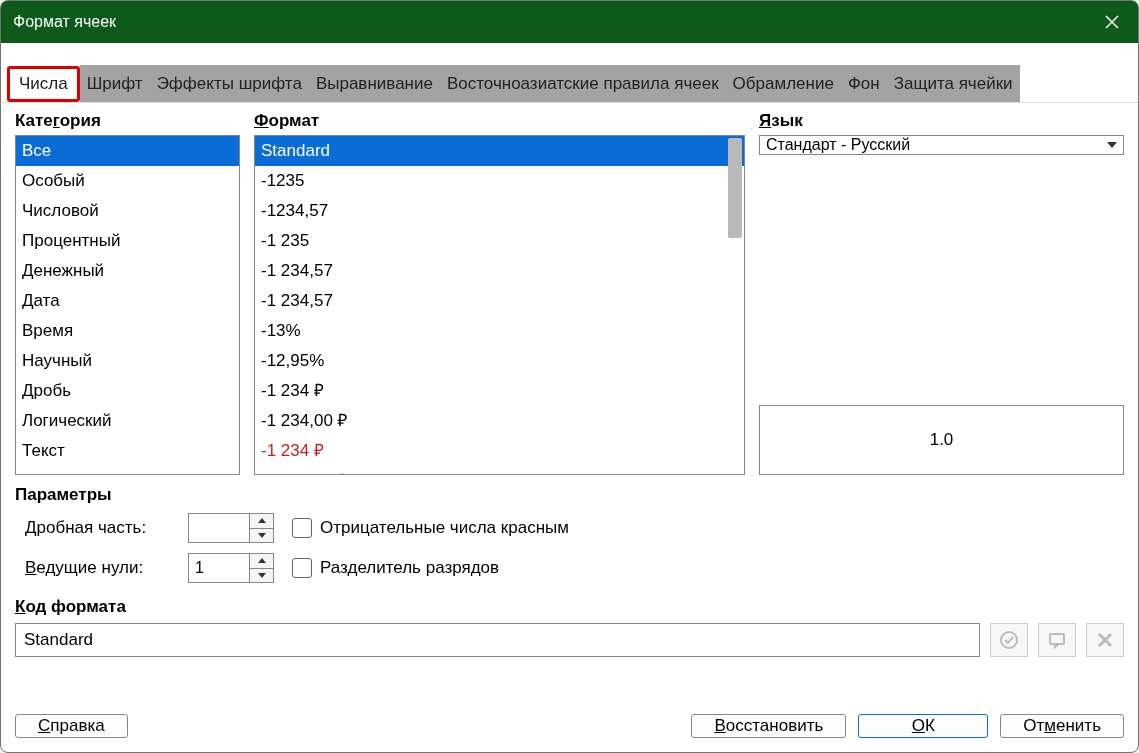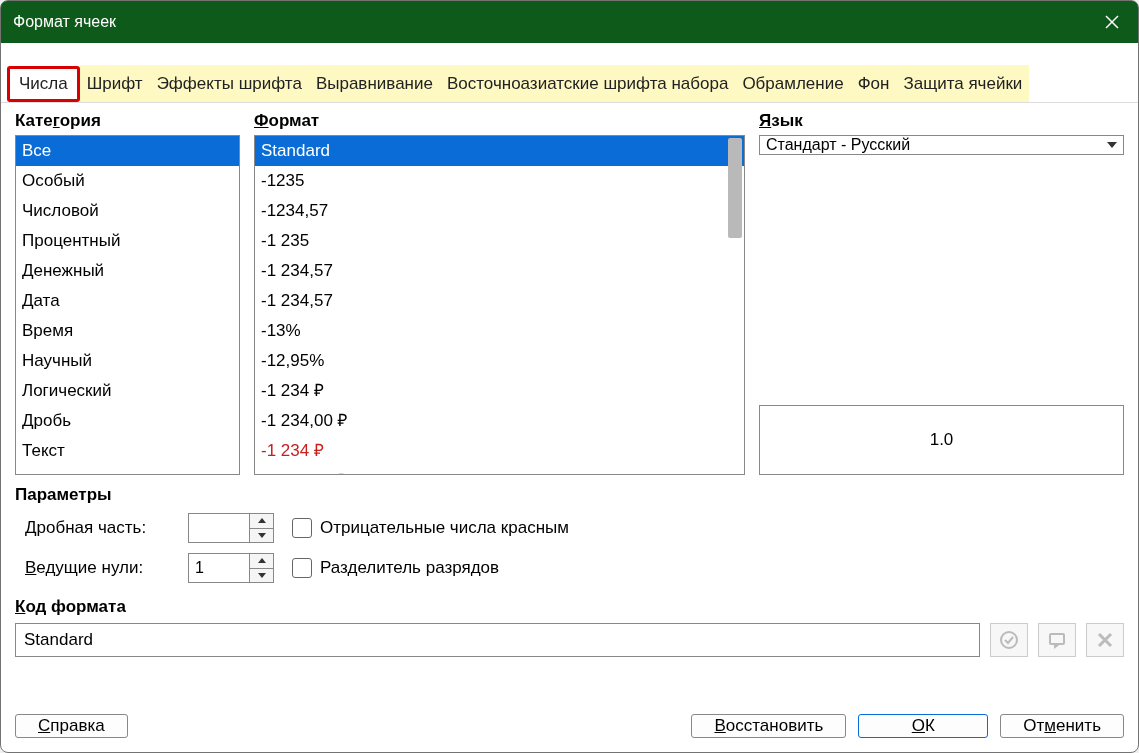--- a/index.html
+++ b/index.html
@@ -45,21 +45,21 @@
     align-items: flex-end;
     height: 60px;
   }
   .tab {
     padding: 8px 6px;
     color:#222;
     font-size:17px;
     cursor:pointer;
     border:1px solid transparent;
     border-bottom:none;
-    background:#fef9c3;
+    background:#a3a3a3;
   }
   .tab.active {
     border:3px solid #d80000;
     border-radius:3px;
     background:#fff;
     padding:5px 9px;
   }
   .body {
     flex:1;
     padding: 8px 14px 0 14px;
@@ -163,21 +163,21 @@
           <line x1="14" y1="2" x2="2" y2="14"></line>
         </svg>
     </div>
   </div>
 
   <div class="tabs" id="tabs">
       <div class="tab active">Числа</div>
       <div class="tab">Шрифт</div>
       <div class="tab">Эффекты шрифта</div>
       <div class="tab">Выравнивание</div>
-      <div class="tab">Восточноазиатские шрифта набора</div>
+      <div class="tab">Восточноазиатские правила ячеек</div>
       <div class="tab">Обрамление</div>
       <div class="tab">Фон</div>
       <div class="tab">Защита ячейки</div>
     </div>
 
   <div class="body">
 
     <div class="top-row">
 
       <div class="col col-category">
@@ -186,22 +186,22 @@
         </div>
         <div class="listbox cat" id="cat-list">
             <div class="list-item selected">Все</div>
             <div class="list-item">Особый</div>
             <div class="list-item">Числовой</div>
             <div class="list-item">Процентный</div>
             <div class="list-item">Денежный</div>
             <div class="list-item">Дата</div>
             <div class="list-item">Время</div>
             <div class="list-item">Научный</div>
+            <div class="list-item">Дробь</div>
             <div class="list-item">Логический</div>
-            <div class="list-item">Дробь</div>
             <div class="list-item">Текст</div>
           </div>
       </div>
 
       <div class="col col-format">
         <div class="section-label">
           <span class="ul">Ф</span><span>ормат</span>
         </div>
         <div class="listbox fmt" id="fmt-list">
           <div class="list-item selected">Standard</div>

